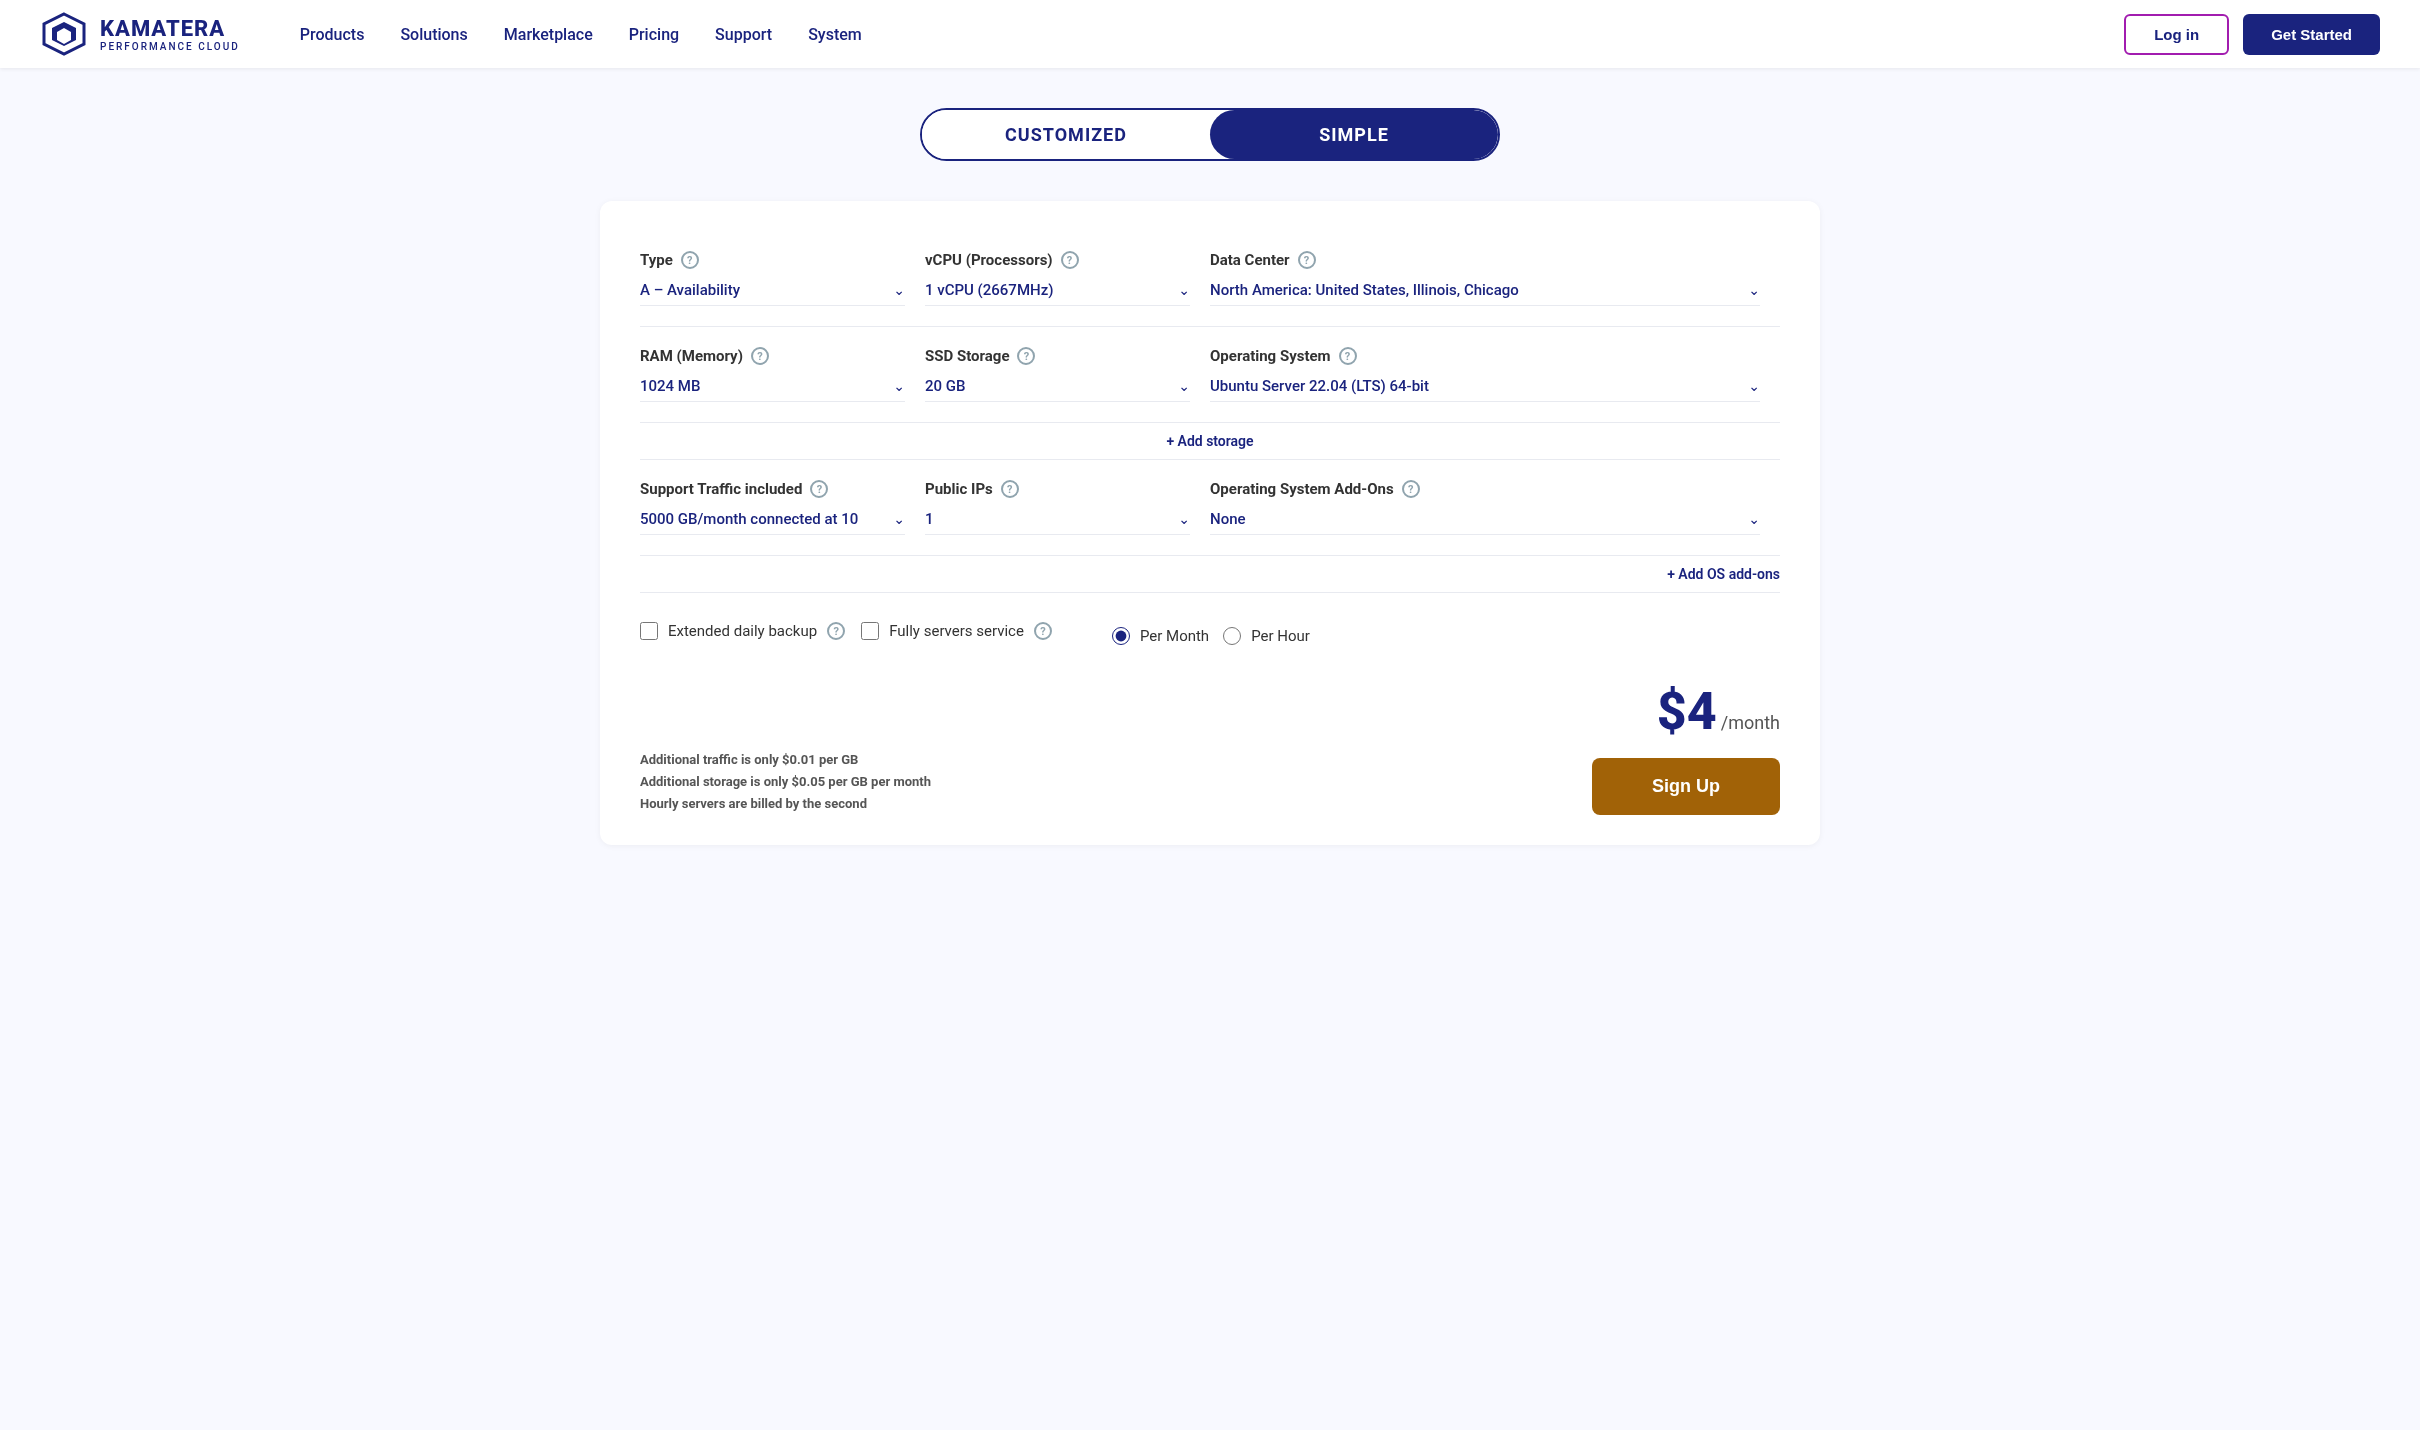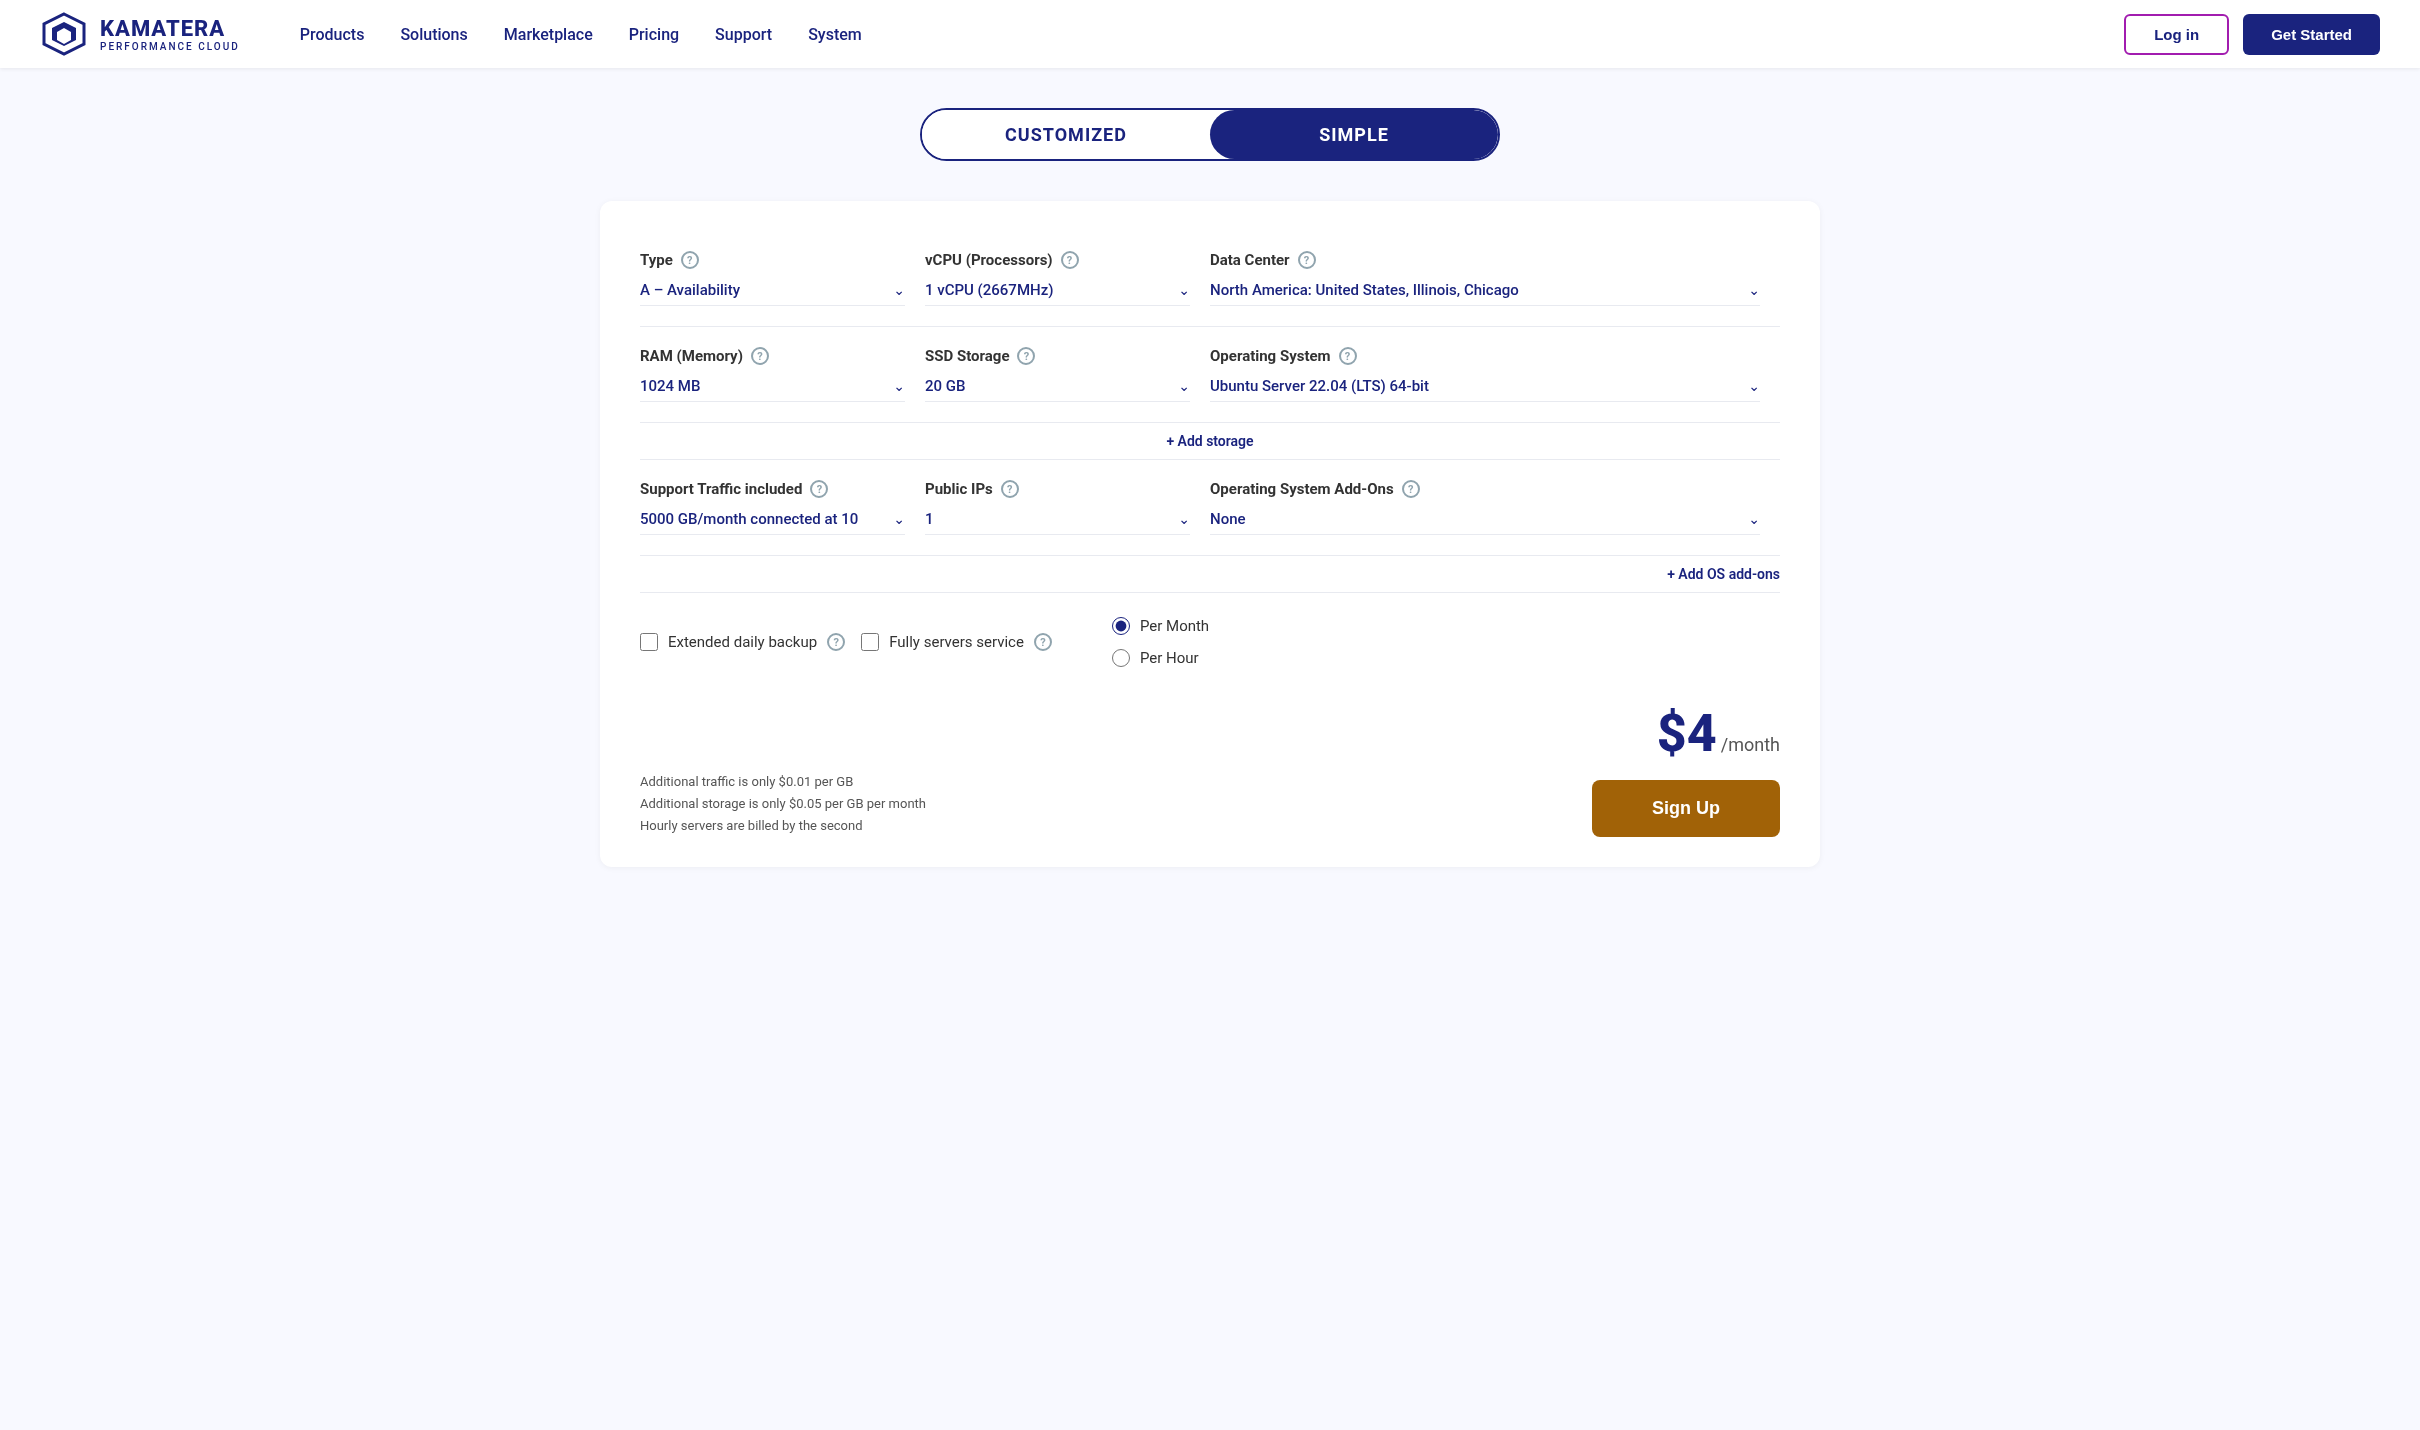--- a/index.html
+++ b/index.html
@@ -83,26 +83,26 @@
     }
     .add-link { color: #1a237e; font-size: 14px; font-weight: 600; cursor: pointer; text-decoration: none; }
 
     
     .options-row {
       display: flex; gap: 60px; padding: 24px 0 10px;
     }
     .check-group { display: flex; flex-direction: row; gap: 16px; }
     .check-item { display: flex; align-items: center; gap: 10px; font-size: 15px; color: #333; }
     .check-item input[type=checkbox] { width: 18px; height: 18px; cursor: pointer; }
-    .radio-group { display: flex; flex-direction: column; gap: 14px; }
+    .radio-group { display: flex; flex-direction: row; gap: 14px; margin-top: 10px; }
     .radio-item { display: flex; align-items: center; gap: 10px; font-size: 15px; color: #333; }
     .radio-item input[type=radio] { width: 18px; height: 18px; cursor: pointer; accent-color: #1a237e; }
 
     
-    .notes { padding: 16px 0 0; }
+    .notes { padding: 16px 0 0; font-weight: bold; }
     .note { font-size: 13px; color: #555; line-height: 1.7; }
 
     
     .price-signup { display: flex; flex-direction: column; align-items: flex-end; padding-top: 16px; gap: 16px; }
     .price-amount { font-size: 52px; font-weight: 800; color: #1a237e; }
     .price-unit { font-size: 18px; color: #555; font-weight: 400; }
     .btn-signup {
       background: #a16207; color: #fff; border: none;
       padding: 18px 60px; border-radius: 8px; font-size: 18px; font-weight: 700; cursor: pointer;
     }

